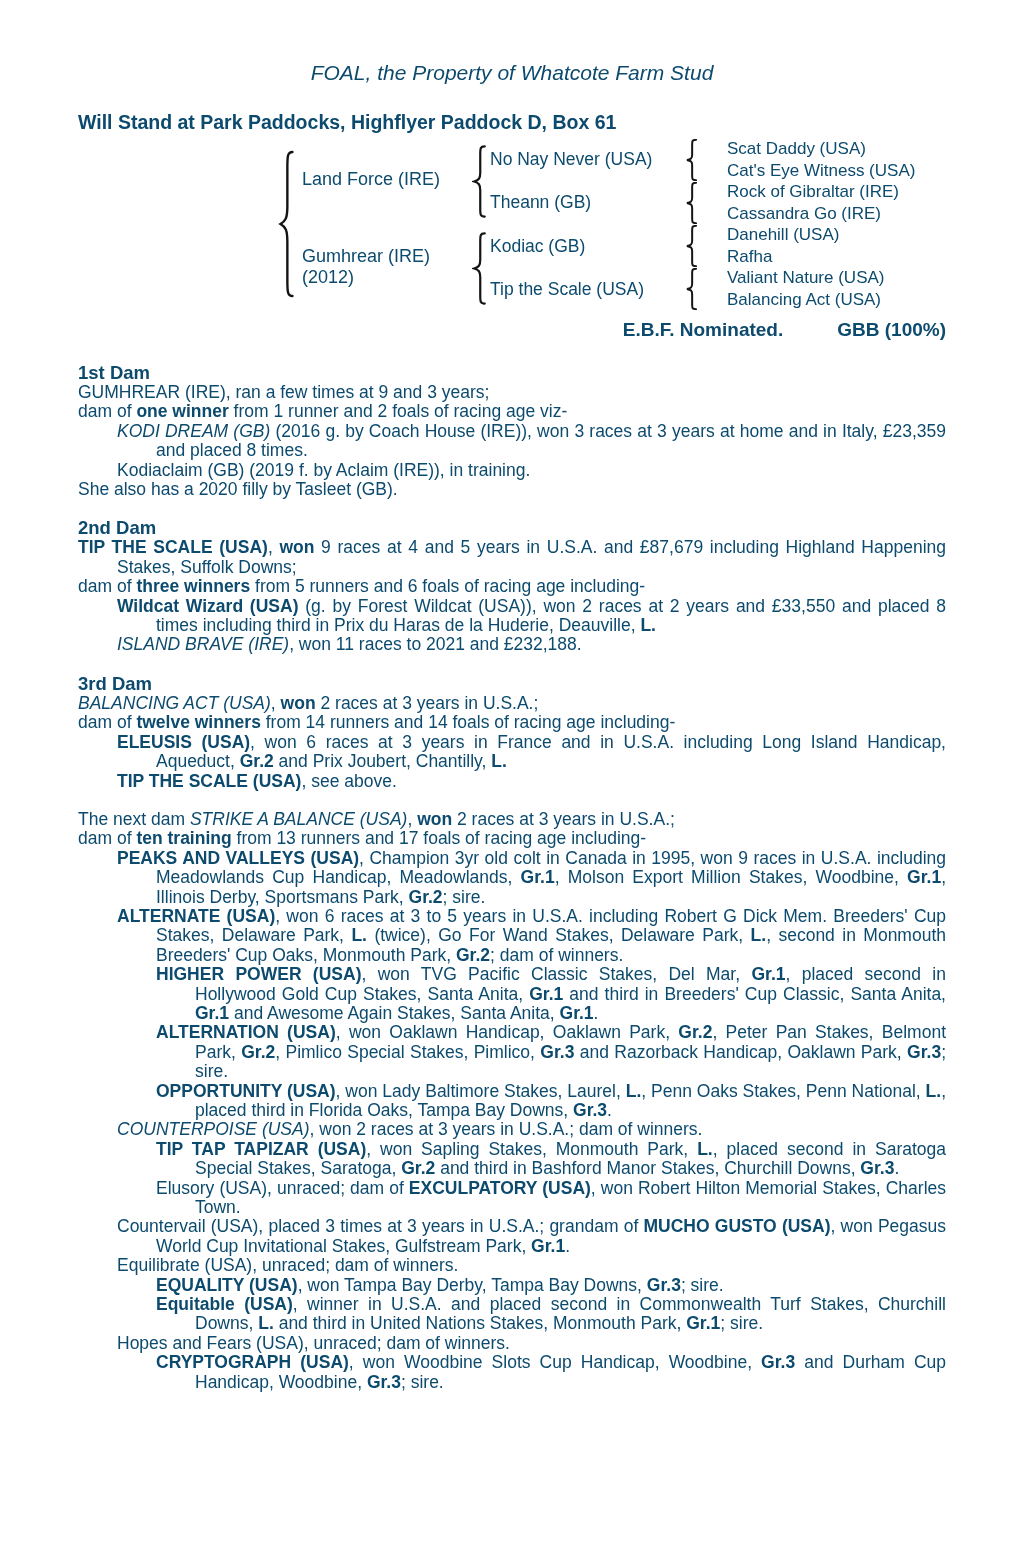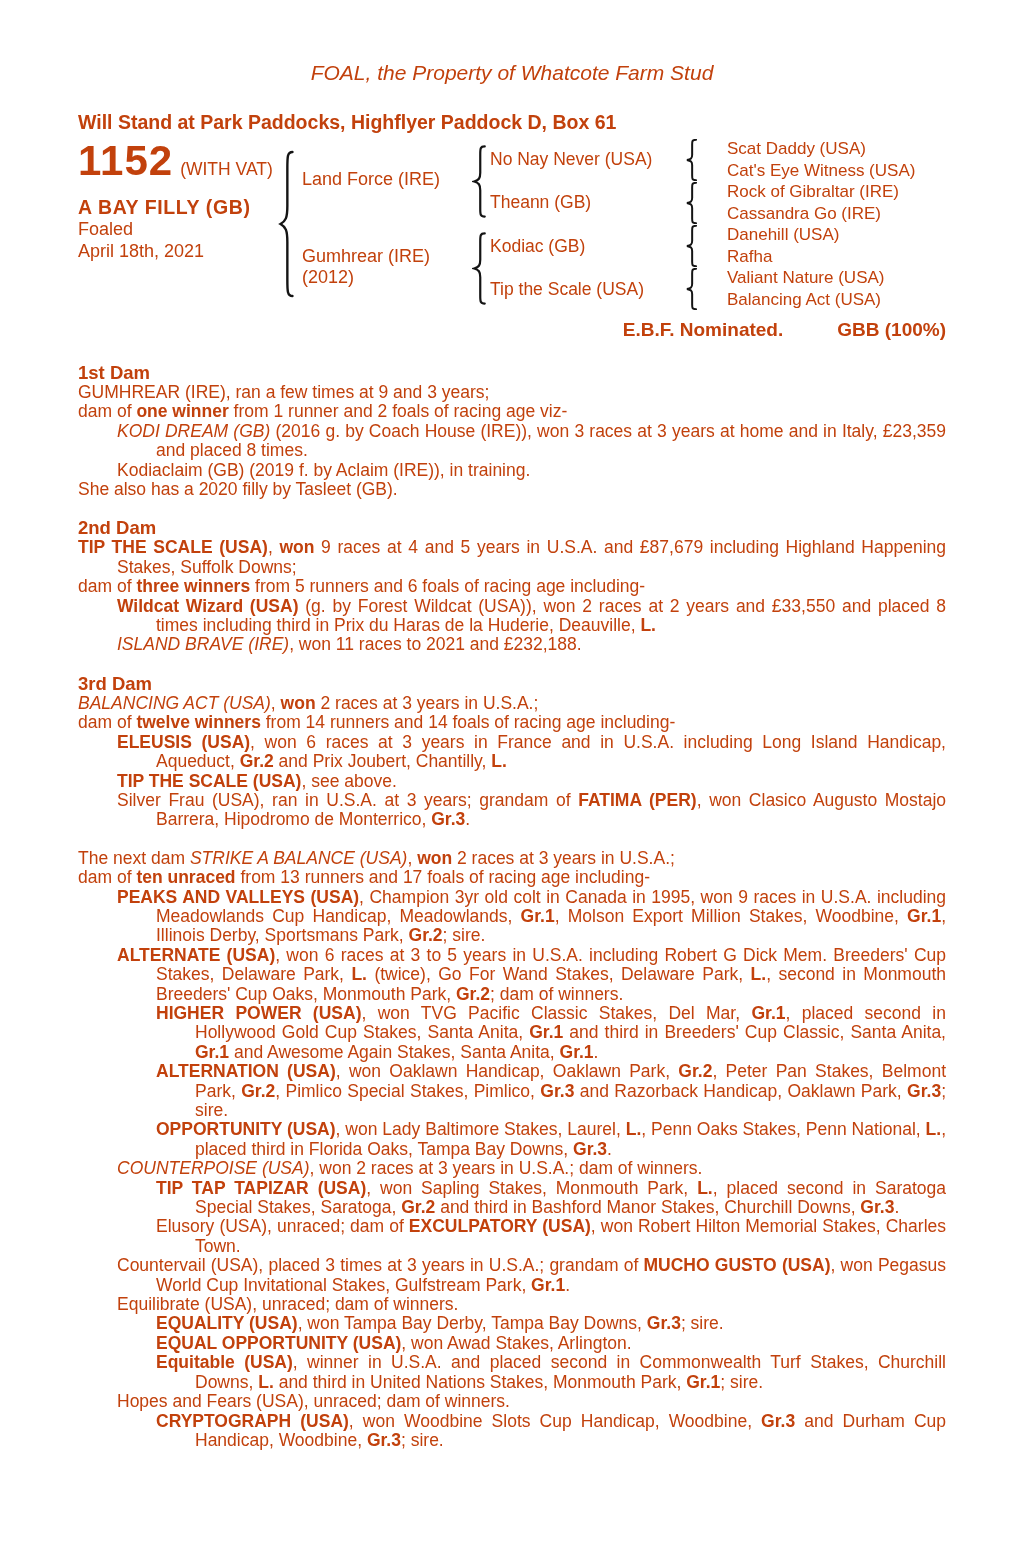--- a/index.html
+++ b/index.html
@@ -1,20 +1,20 @@
 <!DOCTYPE html>
 <html><head>
 <meta charset="utf-8">
 <style>
   html,body{margin:0;padding:0;background:#ffffff;}
   .page{
     position:relative;
     width:1024px;height:1558px;
     background:#ffffff;
-    color:#c2410c;
+    color:#0c4a6e;
     font-family:"Liberation Sans","DejaVu Sans",sans-serif;
     overflow:hidden;
   }
   .content{padding:0 78px;}
   .title{
     padding-top:60px;
     text-align:center;
     font-style:italic;
     font-size:21px;line-height:25px;
   }
@@ -66,28 +66,20 @@
 </style>
 </head>
 <body>
 
 <div class="page">
   <div class="content">
     <div class="title">FOAL, the Property of Whatcote Farm Stud</div>
     <div class="stand">Will Stand at Park Paddocks, Highflyer Paddock D, Box 61</div>
 
     <div class="pedigree">
-      <div class="lot-block">
-        <div class="lot-line">
-          <span class="lotnum">1152</span><span class="vat">(WITH VAT)</span>
-        </div>
-        <div class="desc">A BAY FILLY (GB)</div>
-        <div class="foaled">Foaled</div>
-        <div class="foaled">April 18th, 2021</div>
-      </div>
 
       <span class="brace brace-big">
         <svg viewBox="0 0 20 100" preserveAspectRatio="none">
             <path d="M17 2 C11 2 11 5 11 13 L11 38 C11 46 9 48 3 50 C9 52 11 54 11 62 L11 87 C11 95 11 98 17 98" fill="none" stroke="#141414" stroke-width="2.4" vector-effect="non-scaling-stroke" stroke-linecap="round"></path>
           </svg>
       </span>
       <span class="brace brace-mid1">
         <svg viewBox="0 0 20 100" preserveAspectRatio="none">
             <path d="M17 2 C11 2 11 5 11 13 L11 38 C11 46 9 48 3 50 C9 52 11 54 11 62 L11 87 C11 95 11 98 17 98" fill="none" stroke="#141414" stroke-width="2.2" vector-effect="non-scaling-stroke" stroke-linecap="round"></path>
           </svg>
@@ -161,37 +153,35 @@
           <p class="para ind0"><span>dam of </span><span class="seg-b">three winners</span><span> from 5 runners and 6 foals of racing age including-</span></p>
           <p class="para ind1"><span class="seg-b">Wildcat Wizard (USA)</span><span> (g. by Forest Wildcat (USA)), won 2 races at 2 years and £33,550 and placed 8 times including third in Prix du Haras de la Huderie, Deauville, </span><span class="seg-b">L.</span></p>
           <p class="para ind1"><span class="seg-i">ISLAND BRAVE (IRE)</span><span>, won 11 races to 2021 and £232,188.</span></p>
         </div>
         <div class="section">
           <div class="sec-header">3rd Dam</div>
           <p class="para ind0"><span class="seg-i">BALANCING ACT (USA)</span><span>, </span><span class="seg-b">won</span><span> 2 races at 3 years in U.S.A.;</span></p>
           <p class="para ind0"><span>dam of </span><span class="seg-b">twelve winners</span><span> from 14 runners and 14 foals of racing age including-</span></p>
           <p class="para ind1"><span class="seg-b">ELEUSIS (USA)</span><span>, won 6 races at 3 years in France and in U.S.A. including Long Island Handicap, Aqueduct, </span><span class="seg-b">Gr.2</span><span> and Prix Joubert, Chantilly, </span><span class="seg-b">L.</span></p>
           <p class="para ind1"><span class="seg-b">TIP THE SCALE (USA)</span><span>, see above.</span></p>
-          <p class="para ind1"><span>Silver Frau (USA), ran in U.S.A. at 3 years; grandam of </span><span class="seg-b">FATIMA (PER)</span><span>, won Clasico Augusto Mostajo Barrera, Hipodromo de Monterrico, </span><span class="seg-b">Gr.3</span><span>.</span></p>
         </div>
         <div class="section">
           <p class="para ind0"><span>The next dam </span><span class="seg-i">STRIKE A BALANCE (USA)</span><span>, </span><span class="seg-b">won</span><span> 2 races at 3 years in U.S.A.;</span></p>
-          <p class="para ind0"><span>dam of </span><span class="seg-b">ten unraced</span><span> from 13 runners and 17 foals of racing age including-</span></p>
+          <p class="para ind0"><span>dam of </span><span class="seg-b">ten training</span><span> from 13 runners and 17 foals of racing age including-</span></p>
           <p class="para ind1"><span class="seg-b">PEAKS AND VALLEYS (USA)</span><span>, Champion 3yr old colt in Canada in 1995, won 9 races in U.S.A. including Meadowlands Cup Handicap, Meadowlands, </span><span class="seg-b">Gr.1</span><span>, Molson Export Million Stakes, Woodbine, </span><span class="seg-b">Gr.1</span><span>, Illinois Derby, Sportsmans Park, </span><span class="seg-b">Gr.2</span><span>; sire.</span></p>
           <p class="para ind1"><span class="seg-b">ALTERNATE (USA)</span><span>, won 6 races at 3 to 5 years in U.S.A. including Robert G Dick Mem. Breeders' Cup Stakes, Delaware Park, </span><span class="seg-b">L.</span><span> (twice), Go For Wand Stakes, Delaware Park, </span><span class="seg-b">L.</span><span>, second in Monmouth Breeders' Cup Oaks, Monmouth Park, </span><span class="seg-b">Gr.2</span><span>; dam of winners.</span></p>
           <p class="para ind2"><span class="seg-b">HIGHER POWER (USA)</span><span>, won TVG Pacific Classic Stakes, Del Mar, </span><span class="seg-b">Gr.1</span><span>, placed second in Hollywood Gold Cup Stakes, Santa Anita, </span><span class="seg-b">Gr.1</span><span> and third in Breeders' Cup Classic, Santa Anita, </span><span class="seg-b">Gr.1</span><span> and Awesome Again Stakes, Santa Anita, </span><span class="seg-b">Gr.1</span><span>.</span></p>
           <p class="para ind2"><span class="seg-b">ALTERNATION (USA)</span><span>, won Oaklawn Handicap, Oaklawn Park, </span><span class="seg-b">Gr.2</span><span>, Peter Pan Stakes, Belmont Park, </span><span class="seg-b">Gr.2</span><span>, Pimlico Special Stakes, Pimlico, </span><span class="seg-b">Gr.3</span><span> and Razorback Handicap, Oaklawn Park, </span><span class="seg-b">Gr.3</span><span>; sire.</span></p>
           <p class="para ind2"><span class="seg-b">OPPORTUNITY (USA)</span><span>, won Lady Baltimore Stakes, Laurel, </span><span class="seg-b">L.</span><span>, Penn Oaks Stakes, Penn National, </span><span class="seg-b">L.</span><span>, placed third in Florida Oaks, Tampa Bay Downs, </span><span class="seg-b">Gr.3</span><span>.</span></p>
           <p class="para ind1"><span class="seg-i">COUNTERPOISE (USA)</span><span>, won 2 races at 3 years in U.S.A.; dam of winners.</span></p>
           <p class="para ind2"><span class="seg-b">TIP TAP TAPIZAR (USA)</span><span>, won Sapling Stakes, Monmouth Park, </span><span class="seg-b">L.</span><span>, placed second in Saratoga Special Stakes, Saratoga, </span><span class="seg-b">Gr.2</span><span> and third in Bashford Manor Stakes, Churchill Downs, </span><span class="seg-b">Gr.3</span><span>.</span></p>
           <p class="para ind2"><span>Elusory (USA), unraced; dam of </span><span class="seg-b">EXCULPATORY (USA)</span><span>, won Robert Hilton Memorial Stakes, Charles Town.</span></p>
           <p class="para ind1"><span>Countervail (USA), placed 3 times at 3 years in U.S.A.; grandam of </span><span class="seg-b">MUCHO GUSTO (USA)</span><span>, won Pegasus World Cup Invitational Stakes, Gulfstream Park, </span><span class="seg-b">Gr.1</span><span>.</span></p>
           <p class="para ind1"><span>Equilibrate (USA), unraced; dam of winners.</span></p>
           <p class="para ind2"><span class="seg-b">EQUALITY (USA)</span><span>, won Tampa Bay Derby, Tampa Bay Downs, </span><span class="seg-b">Gr.3</span><span>; sire.</span></p>
-          <p class="para ind2"><span class="seg-b">EQUAL OPPORTUNITY (USA)</span><span>, won Awad Stakes, Arlington.</span></p>
           <p class="para ind2"><span class="seg-b">Equitable (USA)</span><span>, winner in U.S.A. and placed second in Commonwealth Turf Stakes, Churchill Downs, </span><span class="seg-b">L.</span><span> and third in United Nations Stakes, Monmouth Park, </span><span class="seg-b">Gr.1</span><span>; sire.</span></p>
           <p class="para ind1"><span>Hopes and Fears (USA), unraced; dam of winners.</span></p>
           <p class="para ind2"><span class="seg-b">CRYPTOGRAPH (USA)</span><span>, won Woodbine Slots Cup Handicap, Woodbine, </span><span class="seg-b">Gr.3</span><span> and Durham Cup Handicap, Woodbine, </span><span class="seg-b">Gr.3</span><span>; sire.</span></p>
         </div>
       </div>
   </div>
 
   <div class="pagenum">193</div>
 </div>
 

